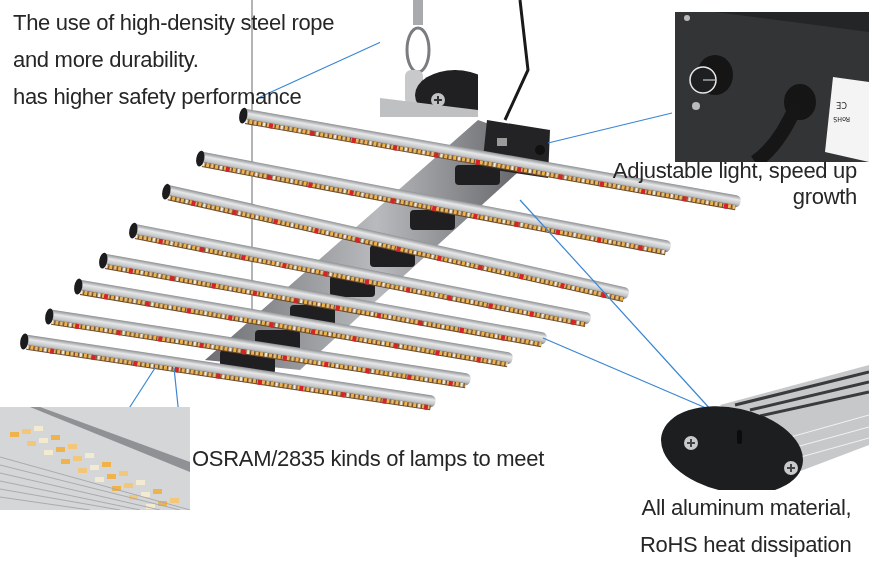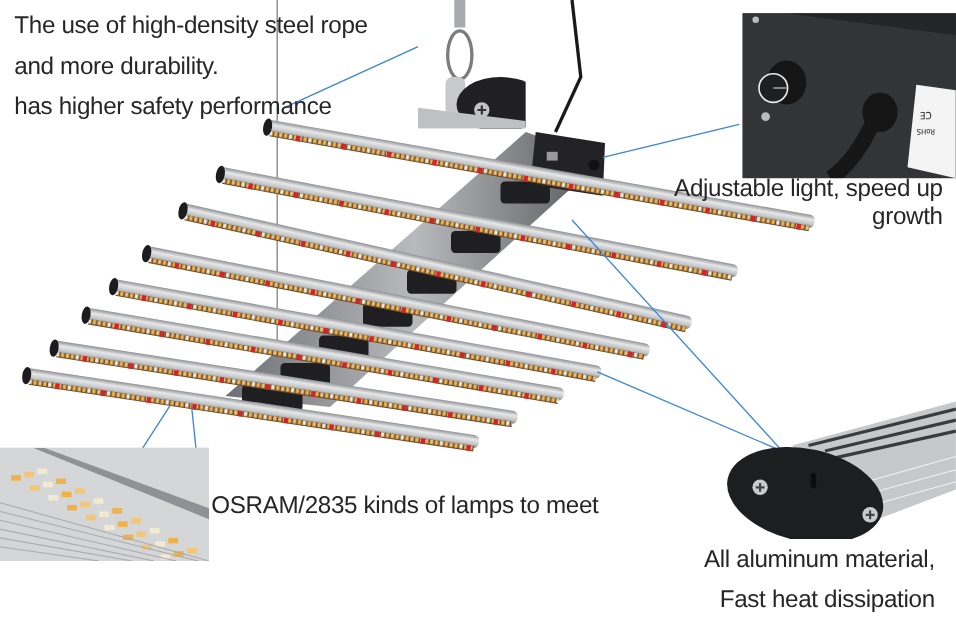--- a/index.html
+++ b/index.html
@@ -312,14 +312,14 @@
 </div>
 <div class="caption" id="cap-adjust">
   <span>Adjustable light, speed up</span>
   <span>growth</span>
 </div>
 <div class="caption" id="cap-lamps">
   <span>OSRAM/2835 kinds of lamps to meet</span>
 </div>
 <div class="caption" id="cap-alu">
   <span>All aluminum material,</span>
-  <span>Fast heat dissipation</span>
+  <span>RoHS heat dissipation</span>
 </div>
 
 </body></html>

